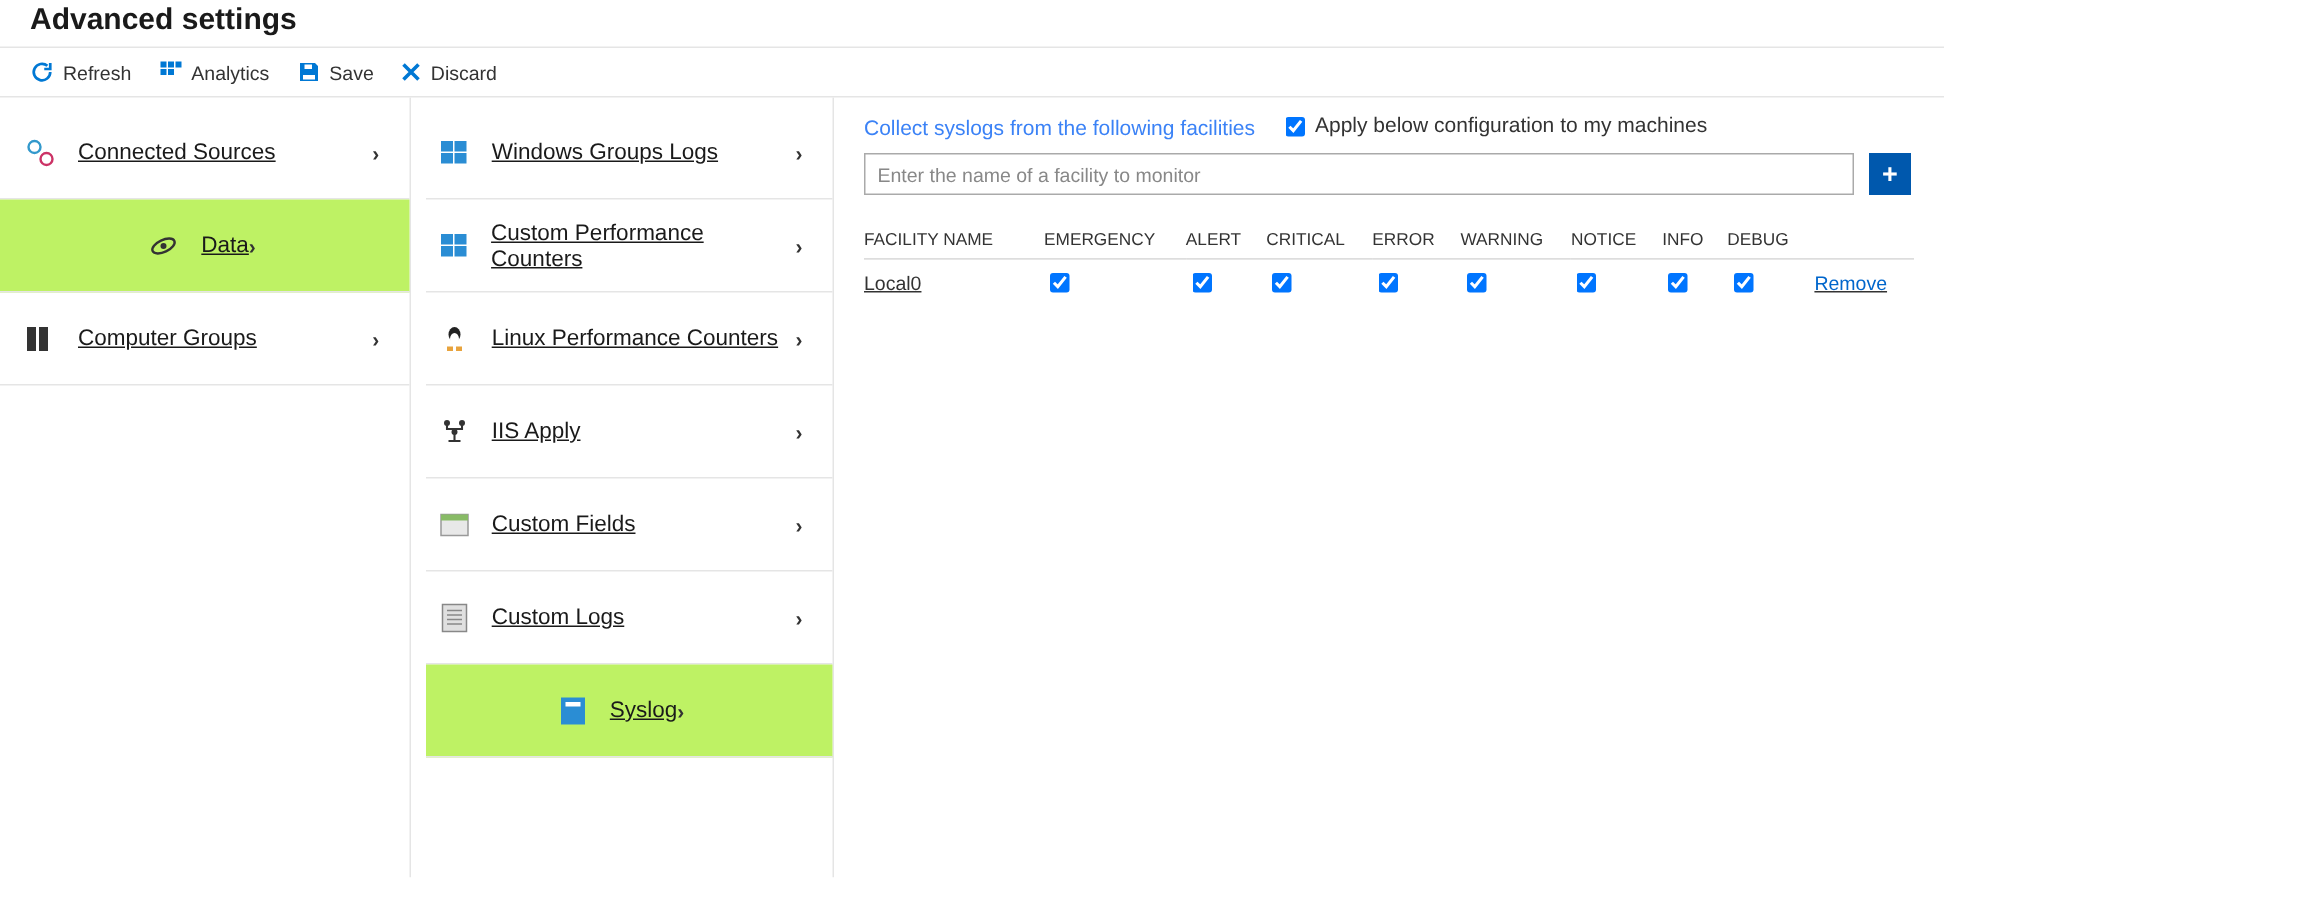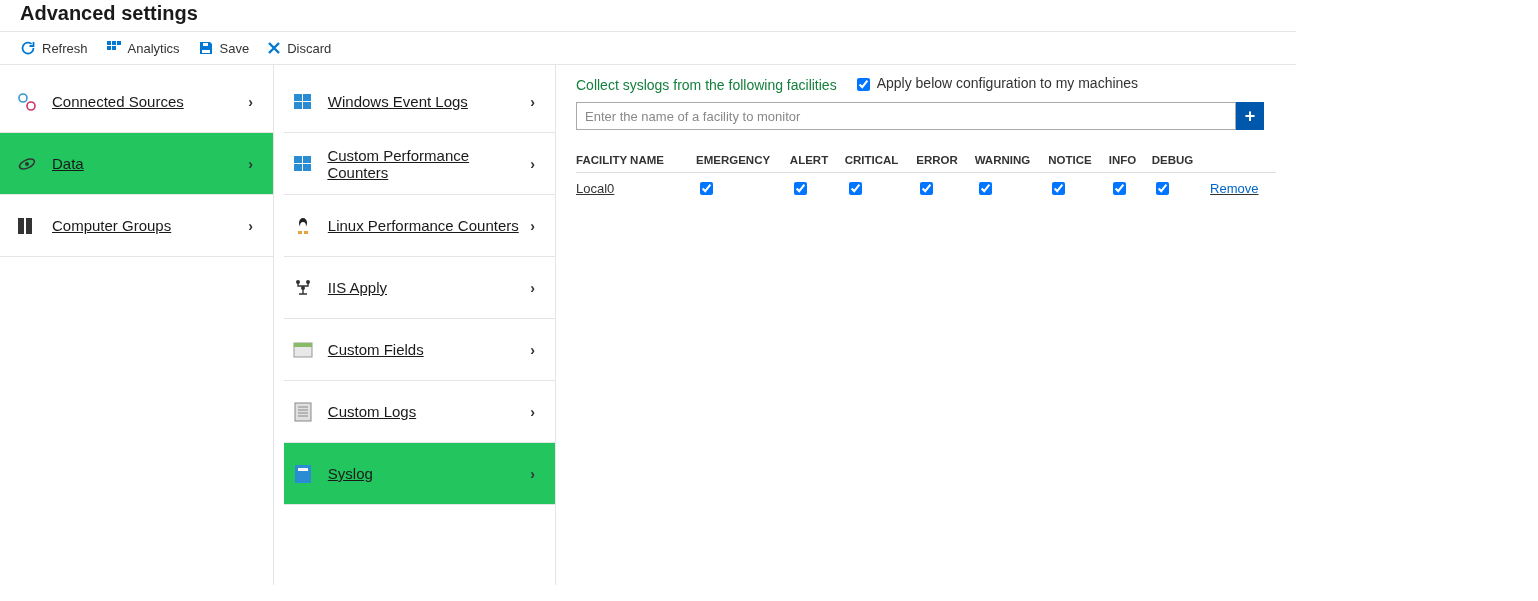--- a/index.html
+++ b/index.html
@@ -70,21 +70,22 @@
     align-items: center;
     justify-content: space-between;
     padding: 0 20px 0 14px;
     height: 62px;
     border-bottom: 1px solid #e5e5e5;
     cursor: pointer;
   }
   .col1 .nav-item { padding-left:16px; }
   .col2 .nav-item { padding: 0 20px 0 8px; margin-left:10px; margin-right:0; }
   .nav-item.selected {
-    background: #22c55e;
+    background: #bef264;
+    justify-content: center;
   }
   .nav-left {
     display: flex;
     align-items: center;
     gap: 14px;
   }
   .nav-label {
     font-size: 15px;
     color: #1a1a1a;
     text-decoration: underline;
@@ -94,25 +95,26 @@
     color: #333;
     font-weight:600;
   }
   .nav-icon { width:22px; height:22px; display:inline-flex; align-items:center; justify-content:center; }
   .row-top {
     display: flex;
     align-items: center;
     gap: 16px;
     margin-bottom: 8px;
   }
-  .row-top .label1 { font-size: 14px; color: #15803d; }
+  .row-top .label1 { font-size: 14px; color: #3b82f6; }
   .apply-cb { display:flex; gap:4px; font-size:14px; color:#333;}
   .input-row {
     display: flex;
     align-items: stretch;
+    gap: 10px;
     margin-bottom: 18px;
   }
   .facility-input {
     flex: 0 0 660px;
     height: 28px;
     border: 1px solid #aaa;
     padding: 0 8px;
     font-size: 13px;
     color: #333;
   }
@@ -128,21 +130,21 @@
     cursor: pointer;
     display:flex; align-items:center; justify-content:center;
   }
   table.syslog {
     border-collapse: collapse;
     width: 700px;
   }
   table.syslog th {
     text-align: left;
     font-size: 11.5px;
-    font-weight: 700;
+    font-weight: 400;
     color: #333;
     padding: 6px 12px 6px 0;
     border-bottom: 1px solid #ddd;
   }
   table.syslog td {
     padding: 6px 12px 6px 0;
     font-size: 13px;
     vertical-align: middle;
     text-decoration: underline;
   }
@@ -246,21 +248,21 @@
       <div class="nav-item">
         <div class="nav-left">
           <span class="nav-icon">
             <svg width="20" height="20" viewBox="0 0 20 20">
                 <rect x="1" y="2" width="8" height="7" fill="#2a8dd4"></rect>
                 <rect x="10" y="2" width="8" height="7" fill="#2a8dd4"></rect>
                 <rect x="1" y="10" width="8" height="7" fill="#2a8dd4"></rect>
                 <rect x="10" y="10" width="8" height="7" fill="#2a8dd4"></rect>
               </svg>
           </span>
-          <span class="nav-label">Windows Event Logs</span>
+          <span class="nav-label">Windows Groups Logs</span>
         </div>
         <span class="chevron">›</span>
       </div>
       <div class="nav-item">
         <div class="nav-left">
           <span class="nav-icon">
             <svg width="20" height="20" viewBox="0 0 20 20">
                 <rect x="1" y="2" width="8" height="7" fill="#2a8dd4"></rect>
                 <rect x="10" y="2" width="8" height="7" fill="#2a8dd4"></rect>
                 <rect x="1" y="10" width="8" height="7" fill="#2a8dd4"></rect>

